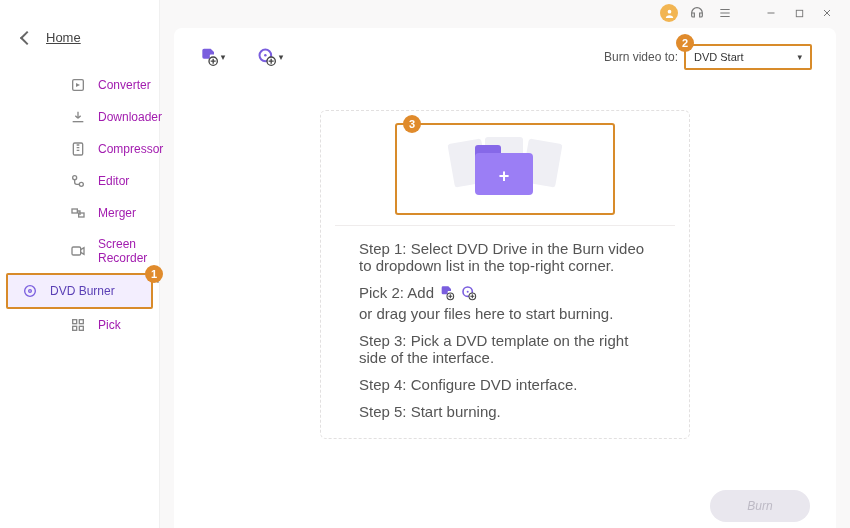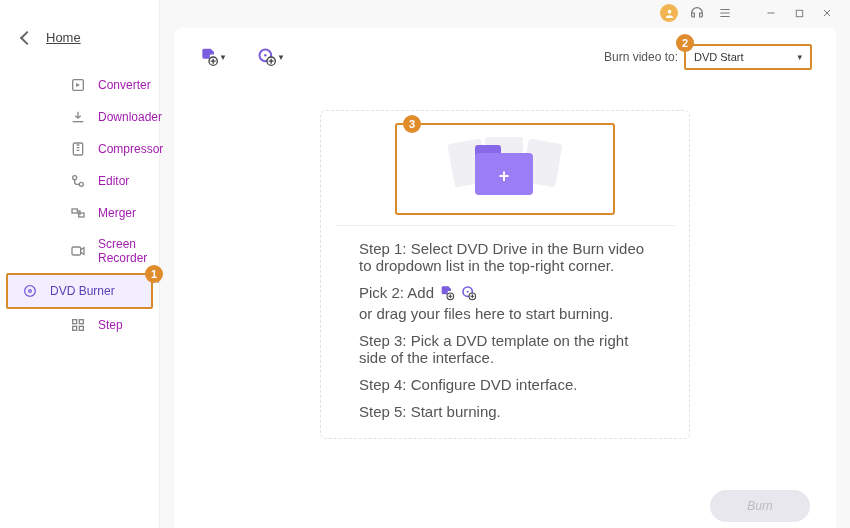--- a/index.html
+++ b/index.html
@@ -133,21 +133,21 @@
       </div>
       <div class="nav-item">
         <span class="nav-ic">
             <svg width="16" height="16" viewBox="0 0 24 24" fill="none" stroke="currentColor" stroke-width="2">
               <rect x="4" y="4" width="6" height="6"></rect>
               <rect x="14" y="4" width="6" height="6"></rect>
               <rect x="4" y="14" width="6" height="6"></rect>
               <rect x="14" y="14" width="6" height="6"></rect>
             </svg>
           </span>
-        <span>Step</span>
+        <span>Pick</span>
       </div>
     </div>
     <span class="collapse-arrow">◂</span>
   </aside>
 
   <main class="main">
     <div class="titlebar">
       <span class="avatar">
           <svg width="11" height="11" viewBox="0 0 24 24" fill="#fff">
             <circle cx="12" cy="8" r="4"></circle>

